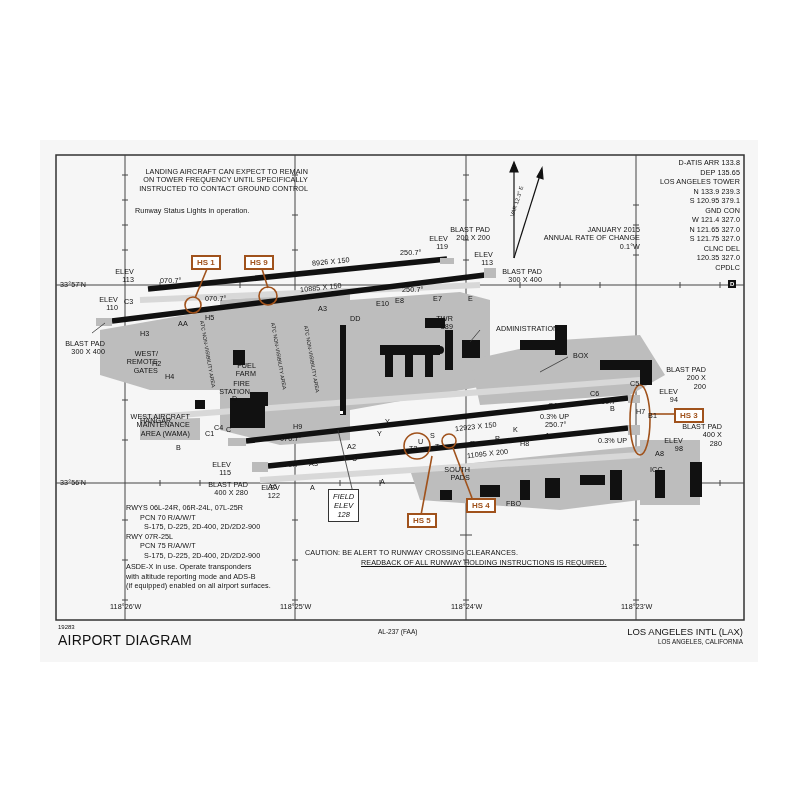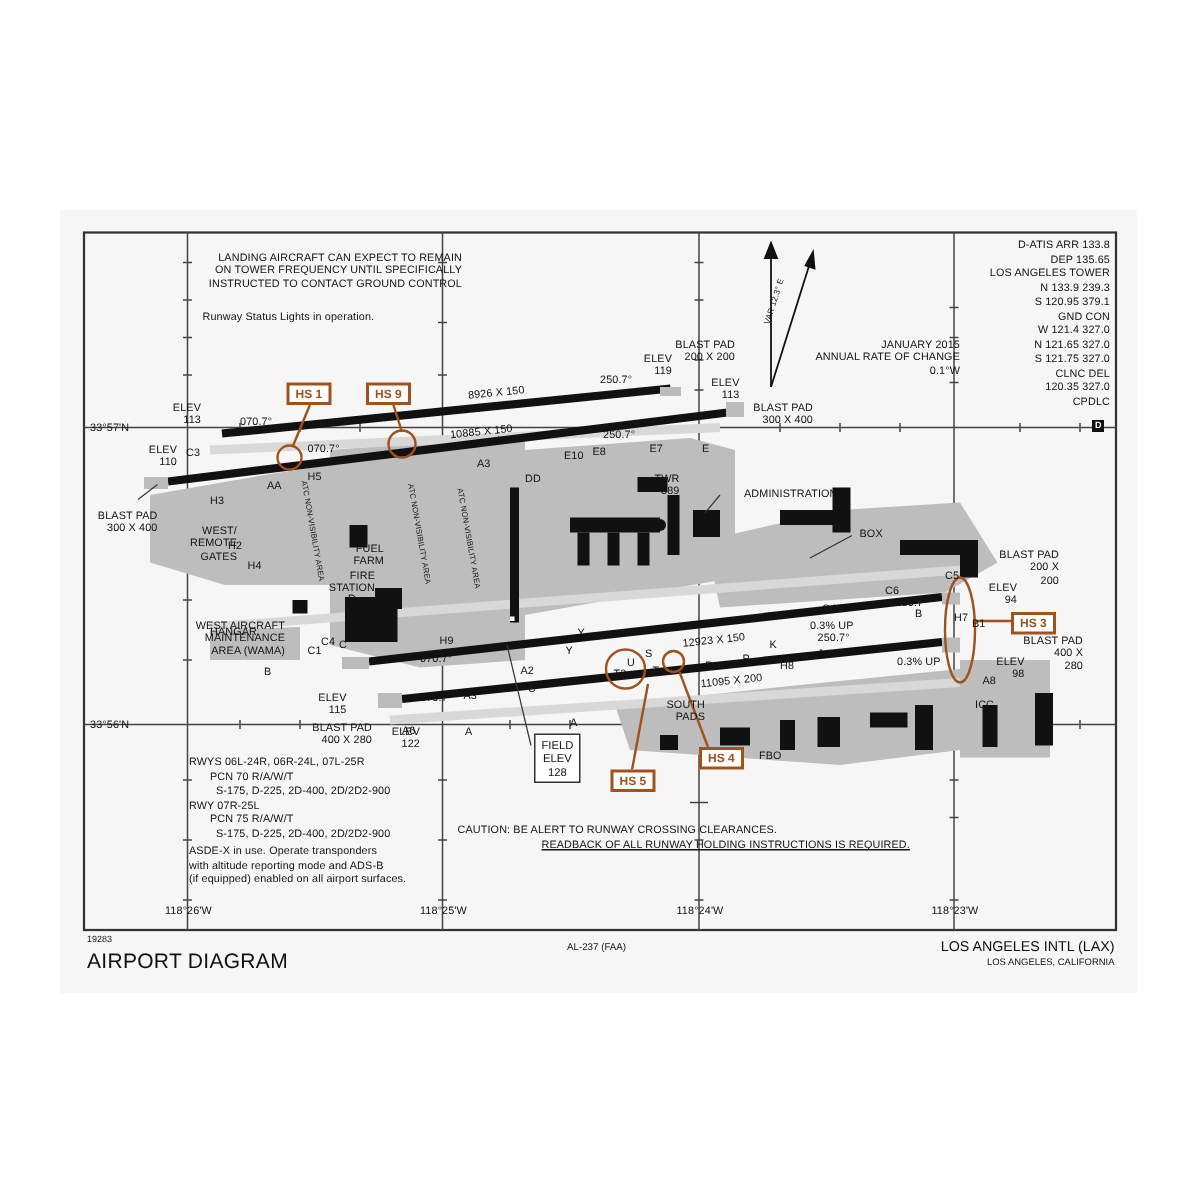--- a/index.html
+++ b/index.html
@@ -317,21 +317,21 @@
   </div>
 <div class="t" style="left:496px;top:325px;">ADMINISTRATION</div>
 <div class="t" style="left:573px;top:352px;">BOX</div>
 <div class="t c" style="left:434px;top:466px;width:36px;">
     <div>SOUTH</div>
     <div>PADS</div>
   </div>
 <div class="t" style="left:506px;top:500px;text-align:right;">FBO</div>
 <div class="t" style="left:650px;top:466px;">ICC</div>
 
-<div class="box" style="left:356px;top:489px;">
+<div class="box" style="left:328px;top:489px;font-style:italic;">
   <div>FIELD</div>
   <div>ELEV</div>
   <div>128</div>
 </div>
 
 <div class="hs" style="left:191px;top:255px;">HS 1</div>
 <div class="hs" style="left:244px;top:255px;">HS 9</div>
 <div class="hs" style="left:674px;top:408px;">HS 3</div>
 <div class="hs" style="left:466px;top:498px;">HS 4</div>
 <div class="hs" style="left:407px;top:513px;">HS 5</div>

